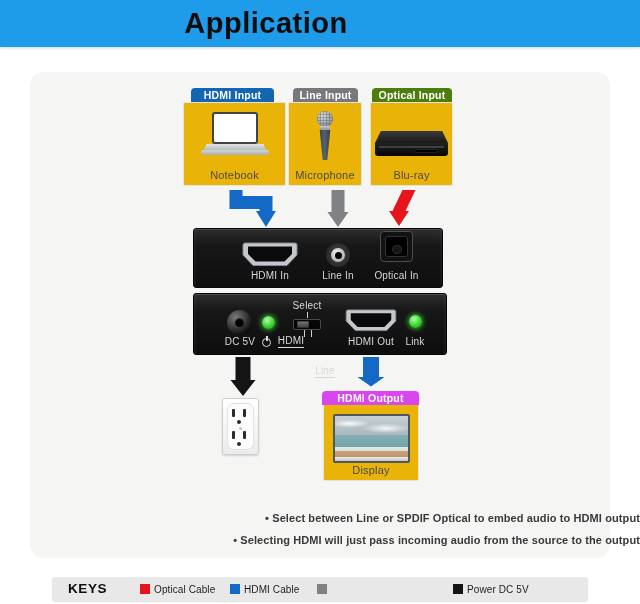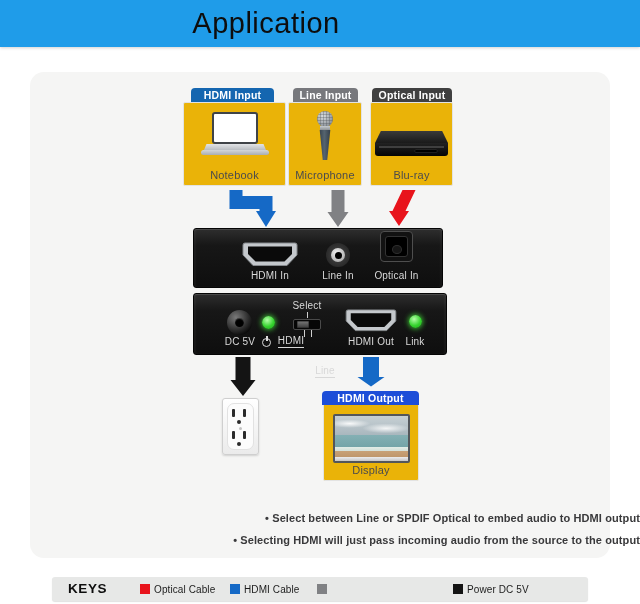--- a/index.html
+++ b/index.html
@@ -11,21 +11,21 @@
   .abs{position:absolute;}
 
   
   .header{
     left:0;top:0;width:640px;height:47px;
     background:linear-gradient(105deg,#1992dd 0%,#1f9ce9 33%,#36abf0 50%,#1f9ce9 66%,#1e98e6 100%);
     box-shadow:0 1px 3px rgba(0,0,0,.18);
   }
   .header-title{
     left:0;top:0;width:532px;height:47px;line-height:46px;text-align:center;
-    font-size:29px;font-weight:normal;letter-spacing:.5px;color:#0d0d0d;
+    font-size:29px;font-weight:bold;letter-spacing:.5px;color:#0d0d0d;
   }
 
   
   .card{
     left:30px;top:72px;width:580px;height:486px;
     background:#f5f5f4;border-radius:14px;
   }
 
   
   .src-box{
@@ -177,21 +177,21 @@
   <div class="dev-label">Microphone</div>
 </div>
 <div class="abs src-banner" style="left: 293px; top: 88px; width: 65px; background: rgb(119, 120, 124);">Line Input</div>
 <div class="abs mic-head"></div>
 <div class="abs mic-ring"></div>
 <div class="abs mic-body"></div>
 
 <div class="abs src-box" style="left:370px;top:102px;width:83px;height:84px;">
   <div class="dev-label">Blu-ray</div>
 </div>
-<div class="abs src-banner" style="left: 372px; top: 88px; width: 80px; background: #404040;">Optical Input</div>
+<div class="abs src-banner" style="left: 372px; top: 88px; width: 80px; background: #4d7c0f;">Optical Input</div>
 <div class="abs bd-top"></div>
 <div class="abs bd-front"></div>
 <div class="abs bd-stripe"></div>
 <div class="abs bd-tray"></div>
 
 <div class="abs panel" style="left:193px;top:228px;width:250px;height:60px;"></div>
 <svg class="arrows" style="left:242px;top:242px;" width="56" height="25" viewBox="0 0 56 25">
   <path d="M3,1 H53 Q55,1 55,3 V13 L45,23.5 H11 L1,13 V3 Q1,1 3,1 Z" fill="#c4c8cc" stroke="#85898d" stroke-width="1"></path>
   <path d="M6,4.5 H50 V12 L42.5,19.5 H13.5 L6,12 Z" fill="#0a0a0a"></path>
 </svg>
@@ -234,21 +234,21 @@
 <div class="abs slot" style="left:243px;top:409px;"></div>
 <div class="abs o-dot" style="left:236.5px;top:419.5px;"></div>
 <div class="abs o-screw"></div>
 <div class="abs slot" style="left:232px;top:431px;"></div>
 <div class="abs slot" style="left:243px;top:431px;"></div>
 <div class="abs o-dot" style="left:236.5px;top:441.5px;"></div>
 
 <div class="abs src-box" style="left:323px;top:399px;width:96px;height:82px;">
   <div class="dev-label">Display</div>
 </div>
-<div class="abs src-banner" style="left: 322px; top: 391px; width: 97px; background: #1d4ed8;">HDMI Output</div>
+<div class="abs src-banner" style="left: 322px; top: 391px; width: 97px; background: #d946ef;">HDMI Output</div>
 <div class="abs monitor">
   <div class="sky"></div>
   <div class="sea"></div>
   <div class="foam"></div>
   <div class="sand"></div>
   <div class="bezel"></div>
 </div>
 
 <svg class="arrows" width="640" height="604" viewBox="0 0 640 604">
   <path d="M229.5,190 H242.5 V196 H272.5 V211 H276 L266,227 L256,211 H259.5 V209 H229.5 Z" fill="#1569c6"></path>

